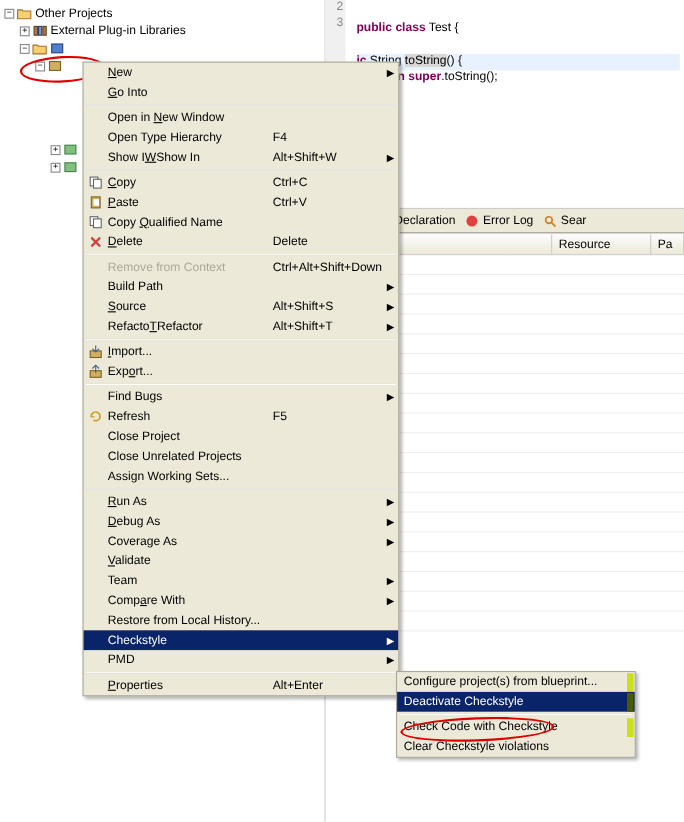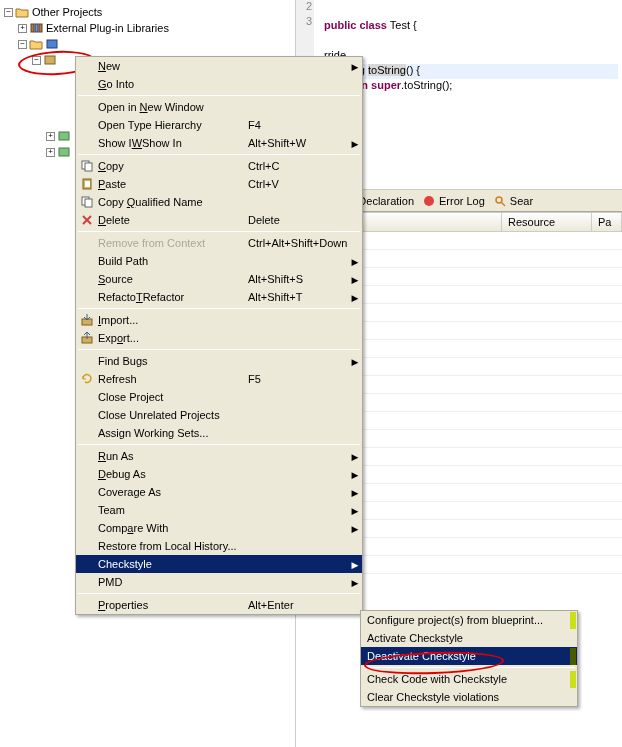--- a/index.html
+++ b/index.html
@@ -127,21 +127,20 @@
   <div class="right-side">
     <div class="editor">
       <div class="gutter">
         <div style="height:15px">2</div>
         <div style="height:15px">3</div>
       </div>
       <div class="code-content">
         <div class="line"></div>
         <div class="line"><span class="kw">public</span><span class="kw"> class</span><span> Test {</span></div>
         <div class="line"></div>
-        <div class="line"><span>rride</span></div>
         <div class="line hl-line"><span class="kw">ic</span><span> String </span><span style="background:#d8d8d8">toString</span><span>() {</span></div>
         <div class="line">    <span class="kw">return</span><span> </span><span class="kw">super</span><span>.toString();</span></div>
       </div>
     </div>
 
     <div class="tabs-row">
       <div class="tab">
         <span>vadoc</span>
       </div>
       <div class="tab">
@@ -370,20 +369,26 @@
       <span class="arrow-col"><span class="arrow-glyph">▶</span></span>
     </div>
     <div class="menu-item">
       <span class="icon-col"></span>
       <span class="label-col">Coverage As</span>
       <span class="shortcut-col"></span>
       <span class="arrow-col"><span class="arrow-glyph">▶</span></span>
     </div>
     <div class="menu-item">
       <span class="icon-col"></span>
+      <span class="label-col"><u>V</u>alidate</span>
+      <span class="shortcut-col"></span>
+      <span class="arrow-col"></span>
+    </div>
+    <div class="menu-item">
+      <span class="icon-col"></span>
       <span class="label-col">Team</span>
       <span class="shortcut-col"></span>
       <span class="arrow-col"><span class="arrow-glyph">▶</span></span>
     </div>
     <div class="menu-item">
       <span class="icon-col"></span>
       <span class="label-col">Comp<u>a</u>re With</span>
       <span class="shortcut-col"></span>
       <span class="arrow-col"><span class="arrow-glyph">▶</span></span>
     </div>
@@ -411,23 +416,20 @@
       <span class="label-col"><u>P</u>roperties</span>
       <span class="shortcut-col">Alt+Enter</span>
       <span class="arrow-col"></span>
     </div>
   </div>
 <div class="submenu" id="sub">
     <div class="sub-item" style="position: relative; text-align: center;">
       <span>Configure project(s) from blueprint...</span>
       <span class="corner-marker"></span>
     </div>
-    <div class="sub-item" style="position: relative;">
-      <span>Activate Checkstyle</span>
-    </div>
     <div class="sub-item highlighted" style="position: relative;">
       <span>Deactivate Checkstyle</span>
       <span class="corner-marker dark"></span>
     </div>
     <div class="menu-sep"></div>
     <div class="sub-item" style="position: relative; text-align: right;">
       <span>Check Code with Checkstyle</span>
       <span class="corner-marker"></span>
     </div>
     <div class="sub-item" style="position: relative;">

